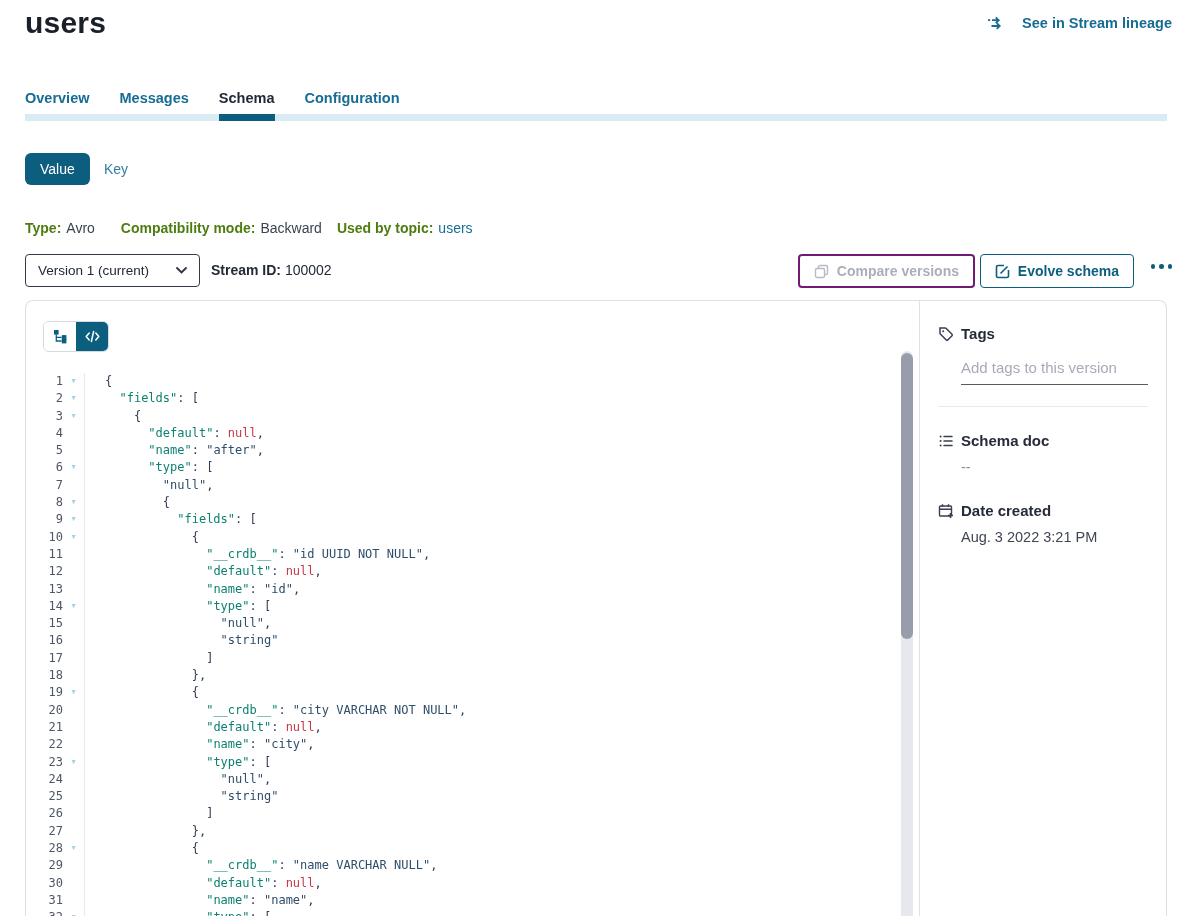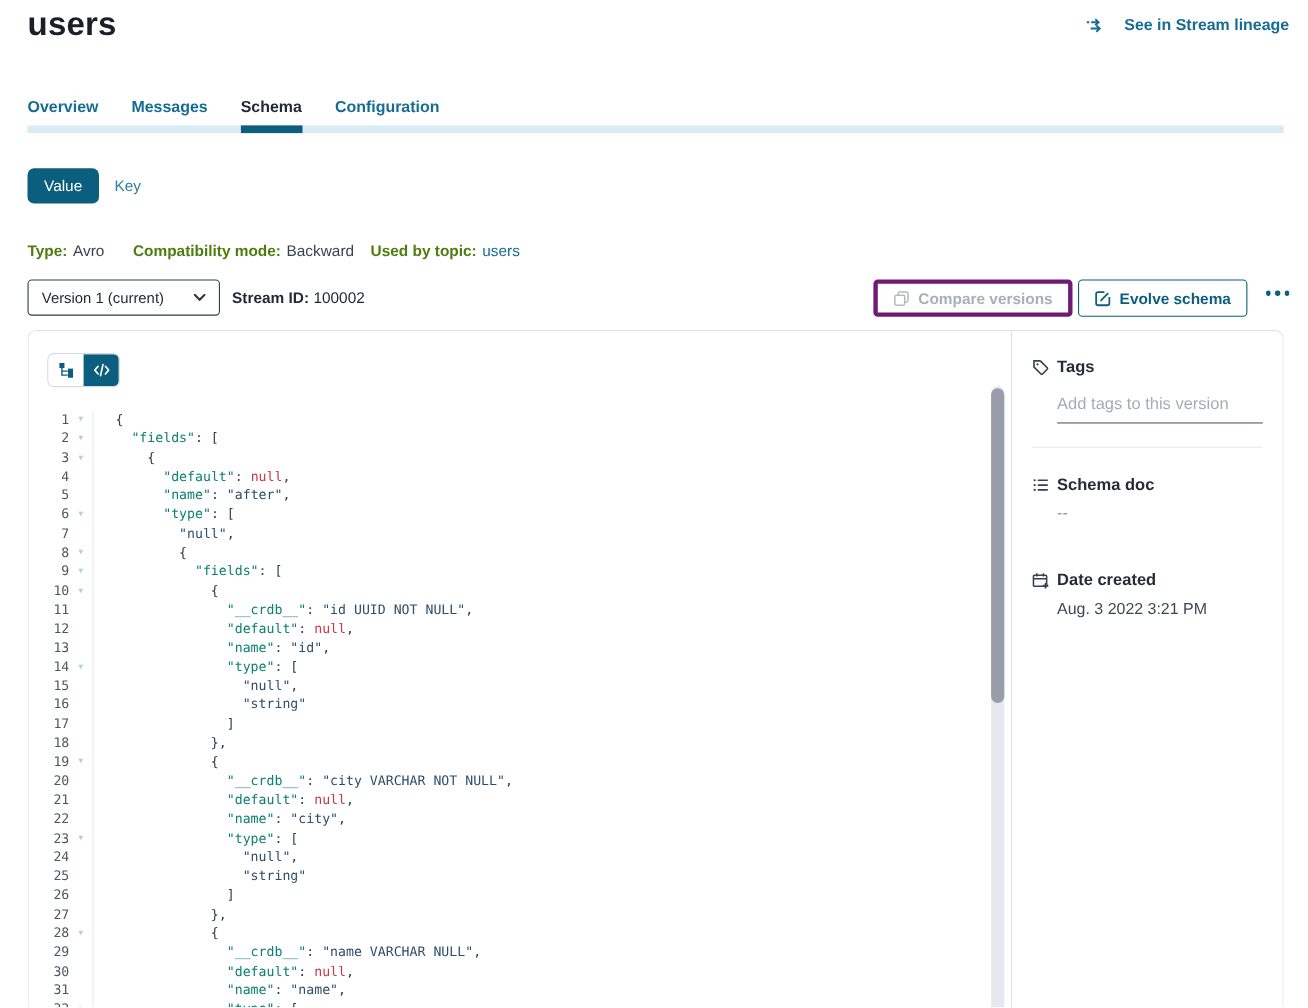--- a/index.html
+++ b/index.html
@@ -32,21 +32,21 @@
   .meta .gap1 { margin-right:26px; } .meta .gap2 { margin-right:15px; }
   .meta a { color:#176C94; margin-left:5px; cursor:pointer; text-decoration:none; }
 
   
   .vselect { position:absolute; left:25px; top:254px; width:175px; height:33px; border:1px solid #333b49; border-radius:4px;
     display:flex; align-items:center; justify-content:space-between; padding:0 12px; font-size:13.5px; color:#232a36; cursor:pointer; background:#fff; }
   .schema-id { position:absolute; left:211px; top:262px; font-size:14px; }
   .schema-id b { font-weight:700; }
   .btn { position:absolute; top:254px; height:34px; display:flex; align-items:center; gap:8px; border-radius:4px;
     font-size:14px; font-weight:600; padding:0 14px; background:#fff; font-family:inherit; }
-  .btn-compare { right:214px; border:4px solid #701a75; color:#a9aeb8; cursor:default; }
+  .btn-compare { right:214px; border:2px solid #701a75; color:#a9aeb8; cursor:default; }
   .btn-evolve { right:55px; border:1.5px solid #0C5E7F; color:#0C5E7F; cursor:pointer; }
   .more-dots { position:absolute; right:17px; top:264px; display:flex; gap:4px; cursor:pointer; }
   .more-dots i { width:4.5px; height:4.5px; border-radius:50%; background:#0C5E7F; }
 
   
   .panel { position:absolute; left:25px; top:300px; width:1142px; height:616px;
     border:1px solid #dfe1e6; border-bottom:none; border-radius:8px 8px 0 0; display:flex; background:#fff; }
   .code-col { flex:1; position:relative; overflow:hidden; }
   .sidebar { width:247px; border-left:1px solid #dfe1e6; position:relative; padding:24px 18px 0 18px; }
 
@@ -75,21 +75,21 @@
   
   .sb-section { position:relative; padding-left:23px; }
   .sb-head { display:flex; align-items:center; font-size:15px; font-weight:700; color:#262b38;text-align:right; }
   .sb-icon { position:absolute; left:0; top:1px; width:16px; height:16px; }
   .tags-input { margin-top:17px; width:100%; border:none; border-bottom:1.5px solid #565b66; padding:0 0 8px 0;
     font-size:15px; font-family:inherit; color:#232a36; outline:none; background:transparent; }
   .tags-input::placeholder { color:#a7abb6; }
   .sb-divider { border:none; border-top:1px solid #e8e9ed; margin:21px 0 0 0; }
   .sb-val { margin-top:10px; font-size:14.5px; color:#3f4653; }
   .sb-val.muted { color:#8b909c; }
-  .mt25 { margin-top:25px; } .mt27 { margin-top:44px; }
+  .mt25 { margin-top:25px; } .mt27 { margin-top:27px; }
   svg { display:block; }
 </style>
 </head>
 <body>
 
 <div class="page">
 
   <h1 class="title">users</h1>
 
   <div class="lineage">

